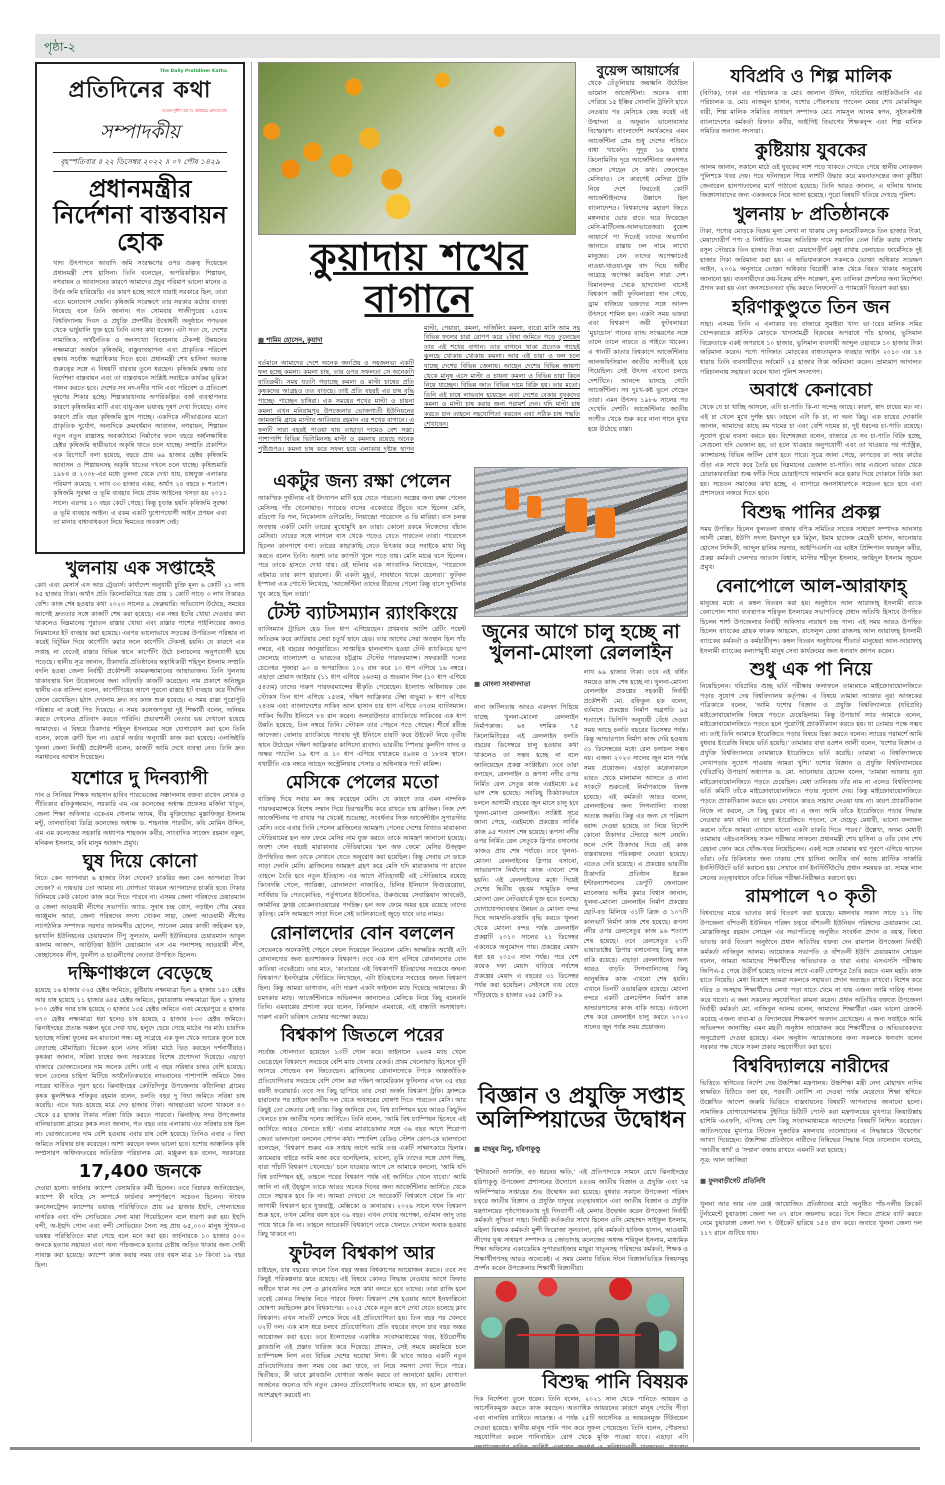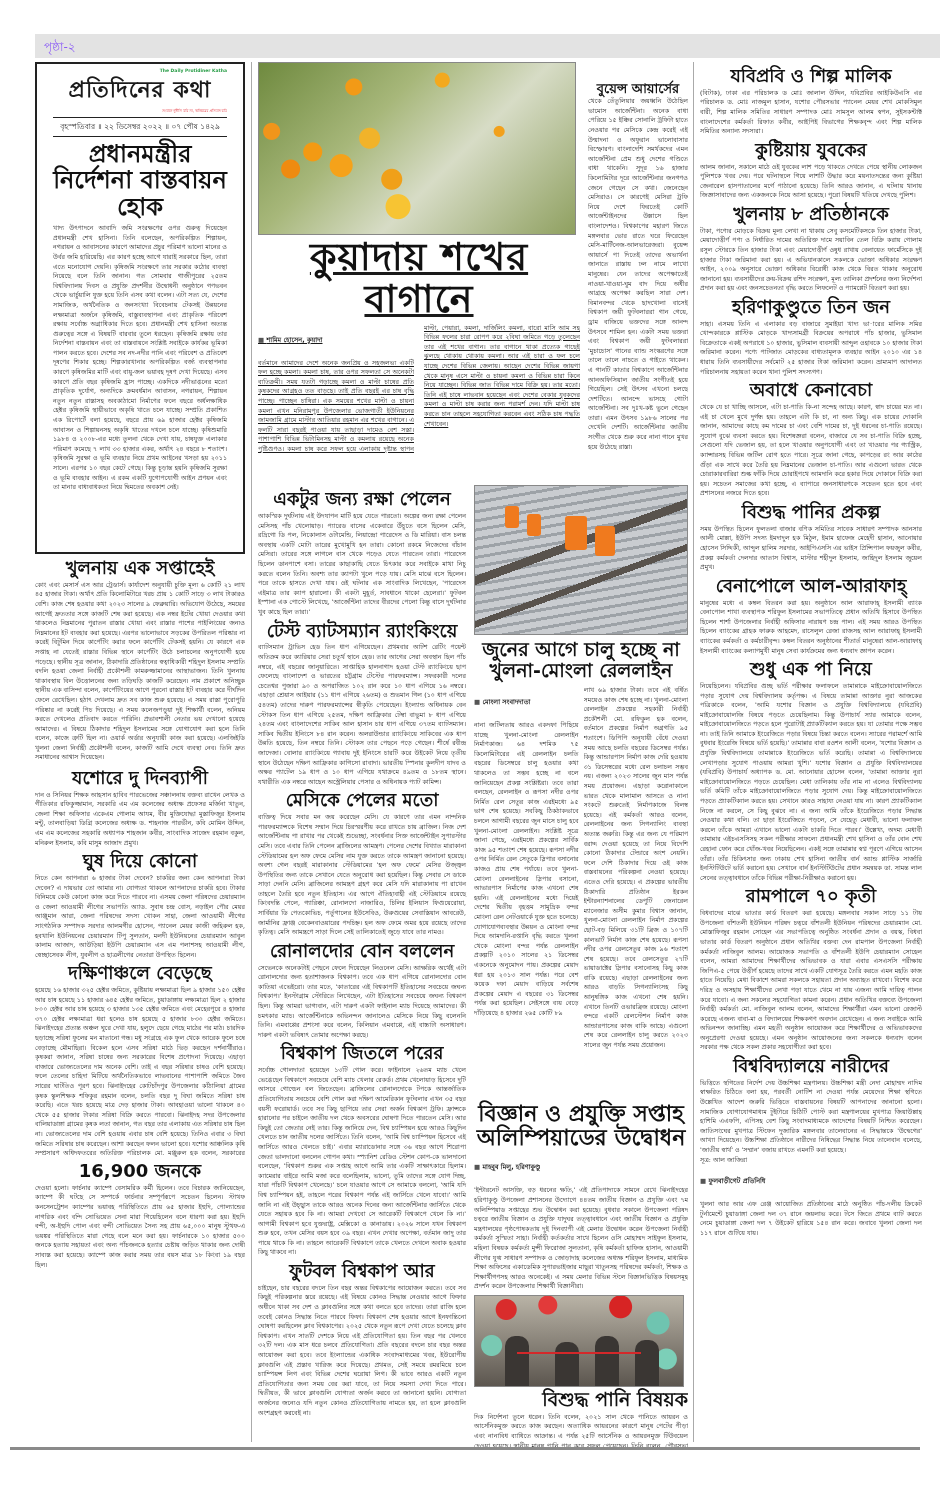--- a/index.html
+++ b/index.html
@@ -4,21 +4,21 @@
 <style>
   * { box-sizing: border-box; margin: 0; padding: 0; }
   html, body { width: 945px; height: 1485px; background: #ffffff; overflow: hidden; }
   body { font-family: "DejaVu Sans", sans-serif; color: #1a1a1a; position: relative; }
 
   .page-band {
     position: absolute; left: 35px; top: 34px; width: 905px; height: 24px;
     background: #e3e3e3;
   }
   .page-number {
-    position: absolute; left: 44px; top: 38px; font-size: 12px; color: #8b5cf6;
+    position: absolute; left: 44px; top: 38px; font-size: 12px; color: #14532d;
   }
 
   .col { position: absolute; overflow: hidden; }
   .col-1 { left: 35px; top: 62px; width: 210px; height: 1385px; }
   .col-2 { left: 258px; top: 62px; width: 430px; height: 1385px; }
   .col-3 { left: 700px; top: 62px; width: 222px; height: 1385px; }
 
   p.body {
     font-size: 6.3px; line-height: 9.6px; text-align: justify; color: #222;
     font-family: "DejaVu Serif", serif;
@@ -37,21 +37,21 @@
   .byline::before { content: "■ "; color: #555; }
 
   
   .editorial-box {
     border: 2px solid #222; padding: 4px 16px 6px; height: 492px; overflow: hidden;
   }
   .masthead-tag { font-size: 4.5px; color: #2a9d48; text-align: right; font-weight: 700; }
   .masthead-title { font-size: 22px; font-weight: 900; text-align: center; letter-spacing: 1px; margin-top: -1px; }
   .masthead-slogan { font-size: 3.5px; color: #e0141e; text-align: right; }
   .section-title { font-family: "DejaVu Serif", serif; font-style: italic; font-size: 19px; text-align: center; margin: 3px 0 3px; }
-  .dateline { border-top: 1.5px solid #222; border-bottom: 1.5px solid #222; font-size: 7.5px; text-align: center; padding: 3px 0; margin: 3px 0 4px; }
+  .dateline { border-top: 1.5px solid #222; border-bottom: 1.5px solid #222; font-size: 7.5px; text-align: center; padding: 3px 0; margin: 3px 0 4px; font-style: italic; }
 
   
   .photo { position: relative; overflow: hidden; border: 1px solid #888; }
   .photo-orchard {
     width: 318px; height: 173px;
     background:
       radial-gradient(circle at 17% 52%, #f39a13 0 9px, transparent 10px),
       radial-gradient(circle at 26% 60%, #f5a21a 0 11px, transparent 12px),
       radial-gradient(circle at 35% 44%, #f1b32a 0 10px, transparent 11px),
       radial-gradient(circle at 10% 62%, #ef8b10 0 9px, transparent 10px),
@@ -96,20 +96,21 @@
 <body>
 
 <div class="page-band"></div>
 <div class="page-number">পৃষ্ঠা-২</div>
 
 <div class="col col-1">
   <div class="editorial-box">
     <div class="masthead-tag">The Daily Protidiner Katha</div>
     <div class="masthead-title">প্রতিদিনের কথা</div>
     <div class="masthead-slogan">সংবাদে দুর্নীতি করি না, অনিয়মের প্রতিবাদ করি</div>
+    <div class="section-title">সম্পাদকীয়</div>
     <div class="dateline">বৃহস্পতিবার ॥ ২২ ডিসেম্বর ২০২২ ॥ ০৭ পৌষ ১৪২৯</div>
     <h2 class="hl hl-lg">প্রধানমন্ত্রীর নির্দেশনা বাস্তবায়ন হোক</h2>
     <p class="body" style="margin-top:3px;">খাদ্য উৎপাদনে আবাদি জমি সংরক্ষণের ওপর গুরুত্ব দিয়েছেন প্রধানমন্ত্রী শেখ হাসিনা। তিনি বলেছেন, অপরিকল্পিত শিল্পায়ন, নগরায়ন ও আবাসনের কারণে আমাদের প্রচুর পরিমাণ ভালো মানের ও উর্বর জমি হারিয়েছি। এর কারণ হচ্ছে আগে যারাই সরকারে ছিল, তারা এতে মনোযোগ দেয়নি। কৃষিজমি সংরক্ষণে তার সরকার কঠোর ব্যবস্থা নিয়েছে বলে তিনি জানান। গত সোমবার গাজীপুরের ২৫তম বিশ্ববিদ্যালয় দিবস ও প্রযুক্তি প্রদর্শনীর উদ্বোধনী অনুষ্ঠানে গণভবন থেকে ভার্চুয়ালি যুক্ত হয়ে তিনি এসব কথা বলেন। এটা সত্য যে, দেশের সামাজিক, অর্থনৈতিক ও জনসংখ্যা বিবেচনায় টেকসই উন্নয়নের লক্ষ্যমাত্রা অর্জনে কৃষিজমি, বাস্তুব্যবস্থাপনা এবং প্রাকৃতিক পরিবেশ রক্ষায় সর্বোচ্চ অগ্রাধিকার দিতে হবে। প্রধানমন্ত্রী শেখ হাসিনা অত্যন্ত গুরুত্বের সঙ্গে এ বিষয়টি বারবার তুলে ধরছেন। কৃষিজমি রক্ষায় তার নির্দেশনা বাস্তবায়ন এবং তা বাস্তবায়নে সংশ্লিষ্ট সবাইকে কার্যকর ভূমিকা পালন করতে হবে। দেশের সব নদ-নদীর পানি এবং পরিবেশ ও প্রতিবেশ দূষণের শিকার হচ্ছে। শিল্পকারখানার অপরিকল্পিত বর্জ্য ব্যবস্থাপনার কারণে কৃষিজমির মাটি এবং বায়ু-জল ভয়াবহ দূষণ দেখা দিয়েছে। এসব কারণে প্রতি বছর কৃষিজমি হ্রাস পাচ্ছে। একদিকে নদীভাঙনের মতো প্রাকৃতিক দুর্যোগ, অন্যদিকে ক্রমবর্ধমান আবাসন, নগরায়ন, শিল্পায়ন নতুন নতুন রাস্তাসহ অবকাঠামো নির্মাণের ফলে বছরে অর্ধলক্ষাধিক হেক্টর কৃষিজমি স্থায়ীভাবে অকৃষি খাতে চলে যাচ্ছে। সম্প্রতি প্রকাশিত এক রিপোর্টে বলা হয়েছে, বছরে প্রায় ৬৯ হাজার হেক্টর কৃষিজমি আবাসন ও শিল্পায়নসহ অকৃষি খাতের দখলে চলে যাচ্ছে। কৃষিশুমারি ১৯৮৪ ও ২০০৮-এর মধ্যে তুলনা থেকে দেখা যায়, চাষযুক্ত এলাকার পরিমাণ কমেছে ৭ লাখ ৩৩ হাজার একর, অর্থাৎ ২৪ বছরে ৮ শতাংশ। কৃষিজমি সুরক্ষা ও ভূমি ব্যবহার নিয়ে প্রথম আইনের খসড়া হয় ২০১১ সালে। এরপর ১০ বছর কেটে গেছে। কিন্তু চূড়ান্ত হয়নি কৃষিজমি সুরক্ষা ও ভূমি ব্যবহার আইন। এ রকম একটি যুগোপযোগী আইন প্রণয়ন এবং তা মানার বাধ্যবাধকতা নিয়ে দ্বিমতের অবকাশ নেই।</p>
   </div>
 
   <div>
     <h2 class="hl hl-md">খুলনায় এক সপ্তাহেই</h2>
     <p class="body" style="height:184px;overflow:hidden;">কোং এবং মেসার্স এস আর ট্রেডার্স। কার্যাদেশ অনুযায়ী চুক্তি মূল্য ৬ কোটি ২১ লাখ ৪৫ হাজার টাকা। অর্থাৎ প্রতি কিলোমিটারে খরচ প্রায় ১ কোটি সাড়ে ৩ লাখ টাকারও বেশি। কাজ শেষ হওয়ার কথা ২০২৩ সালের ৯ ফেব্রুয়ারি। অভিযোগ উঠেছে, সময়ের আগেই দ্রুততার সঙ্গে কাজটি শেষ করা হয়েছে। এক নম্বর ইটের খোয়া দেওয়ার কথা থাকলেও নিম্নমানের পুরাতন রাস্তার খোয়া এবং রাস্তার পাশের পাইলিংয়ের জন্যও নিম্নমানের ইট ব্যবহার করা হয়েছে। এরপর ভালোভাবে সড়কের উপরিতল পরিষ্কার না করেই বিটুমিন দিয়ে কার্পেটিং করার ফলে কার্পেটিং টেকসই হয়নি। যে কারণে এক সপ্তাহ না যেতেই রাস্তার বিভিন্ন স্থানে কার্পেটিং উঠে চলাচলের অনুপযোগী হয়ে পড়েছে। স্থানীয় সূত্র জানান, ঠিকাদারি প্রতিষ্ঠানের স্বত্বাধিকারী শহিদুল ইসলাম সম্প্রতি বদলি হওয়া জেলা নির্বাহী প্রকৌশলী কামরুজ্জামানের আস্থাভাজন। তিনি খুলনায় থাকাবস্থায় বিল উত্তোলনের জন্য তড়িঘড়ি কাজটি করেছেন। নাম প্রকাশে অনিচ্ছুক স্থানীয় এক বাসিন্দা বলেন, কার্পেটিংয়ের আগে পুরনো রাস্তার ইট ব্যবহার করে দীর্ঘদিন ফেলে রেখেছিল। হঠাৎ দেখলাম দ্রুত সব কাজ শুরু হয়েছে। এ সময় রাস্তা পুরোপুরি পরিষ্কার না করেই পিচ দিয়েছে। এ সময় কলেজপড়ুয়া দুই শিক্ষার্থী বলেন, অনিয়ম করতে দেখলেও প্রতিবাদ করতে পারিনি। প্রভাবশালী নেতার ভয় দেখানো হয়েছে আমাদের। এ বিষয়ে ঠিকাদার শহিদুল ইসলামের সঙ্গে যোগাযোগ করা হলে তিনি বলেন, কাজে ত্রুটি ছিল না। ওয়ার্ক অর্ডার অনুযায়ী কাজ করা হয়েছে। এলজিইডি খুলনা জেলা নির্বাহী প্রকৌশলী বলেন, কাজটি আমি দেখে ব্যবস্থা নেব। তিনি দ্রুত সমাধানের আশ্বাস দিয়েছেন।</p>
   </div>
   <div>
@@ -118,21 +119,21 @@
   </div>
   <div>
     <h2 class="hl hl-md">ঘুষ দিয়ে কোনো</h2>
     <p class="body">নিতে কেন আপনারা ৬ হাজার টাকা দেবেন? চাকরির জন্য কেন আপনারা টাকা দেবেন? এ দায়ভার তো আমার না। যোগ্যতা থাকলে আপনাদের চাকরি হবে। টাকার বিনিময়ে কেউ কোনো কাজ করে দিতে পারবে না। এসময় জেলা পরিষদের চেয়ারম্যান ও জেলা আওয়ামী লীগের সভাপতি অ্যাড. সুবাষ চন্দ্র বোস, নড়াইল পৌর মেয়র আঞ্জুমান আরা, জেলা পরিষদের সদস্য খোকন সাহা, জেলা আওয়ামী লীগের সাংগঠনিক সম্পাদক সরদার আলমগীর হোসেন, প্যানেল মেয়র কাজী জহিরুল হক, হবখালি ইউনিয়নের চেয়ারম্যান টিপু সুলতান, মলদী ইউনিয়নের চেয়ারম্যান আবুল কালাম আজাদ, আউড়িয়া ইউপি চেয়ারম্যান এস এম পলাশসহ আওয়ামী লীগ, স্বেচ্ছাসেবক লীগ, যুবলীগ ও ছাত্রলীগের নেতারা উপস্থিত ছিলেন।</p>
   </div>
   <div>
     <h2 class="hl hl-md">দক্ষিণাঞ্চলে বেড়েছে</h2>
     <p class="body" style="height:172px;overflow:hidden;">হয়েছে ১৬ হাজার ৩২৫ হেক্টর জমিতে, কুষ্টিয়ায় লক্ষ্যমাত্রা ছিল ৯ হাজার ১৫০ হেক্টর আর চাষ হয়েছে ১১ হাজার ৬৪৫ হেক্টর জমিতে, চুয়াডাঙ্গায় লক্ষ্যমাত্রা ছিল ২ হাজার ৮০০ হেক্টর আর চাষ হয়েছে ৩ হাজার ১৩৫ হেক্টর জমিতে এবং মেহেরপুরে ৪ হাজার ৩৭০ হেক্টর লক্ষ্যমাত্রা ধরা হলেও চাষ হয়েছে ৫ হাজার ৮৩০ হেক্টর জমিতে। ঝিনাইদহের প্রত্যন্ত অঞ্চল ঘুরে দেখা যায়, হলুদে ছেয়ে গেছে মাঠের পর মাঠ। চারদিক ছড়াচ্ছে সরিষা ফুলের মন মাতানো গন্ধ। মধু সংগ্রহে এক ফুল থেকে আরেক ফুলে চষে বেড়াচ্ছে মৌমাছিরা। বিকেল হলে এসব সরিষা মাঠে ভিড় করছেন দর্শনার্থীরাও। কৃষকরা জানান, সরিষা চাষের জন্য সরকারের বিশেষ প্রণোদনা দিয়েছে। এছাড়া বাজারে ভোজ্যতেলের দাম অনেক বেশি। তাই এ বছর সরিষার চাষও বেশি হয়েছে। ফলে তেলের চাহিদা মিটিয়ে অর্থনৈতিকভাবে লাভবানের পাশাপাশি জমিতে জৈব সারের ঘাটতিও পূরণ হবে। ঝিনাইদহের কোটচাঁদপুর উপজেলার কাঁঠালিয়া গ্রামের কৃষক স্কুলশিক্ষক শফিকুর রহমান বলেন, চলতি বছর দু বিঘা জমিতে সরিষা চাষ করেছি। এতে খরচ হয়েছে মাত্র দেড় হাজার টাকা। আবহাওয়া ভালো থাকলে ৪০ থেকে ৫৫ হাজার টাকার সরিষা বিক্রি করতে পারবো। ঝিনাইদহ সদর উপজেলার বালিয়াডাঙ্গা গ্রামের কৃষক লতা জানান, গত বছর তার এলাকায় এত সরিষার চাষ ছিল না। ভোজ্যতেলের দাম বেশি হওয়ায় এবার চাষ বেশি হয়েছে। তিনিও এবার ৩ বিঘা জমিতে সরিষার চাষ করেছেন। আশা করছেন ফলন ভালো হবে। যশোর আঞ্চলিক কৃষি সম্প্রসারণ অধিদফতরের অতিরিক্ত পরিচালক মো. মঞ্জুরুল হক বলেন, সরকারের লক্ষ্য আগামী তিন বছরে ৪০ শতাংশ সরিষার চাষ বাড়ানো।</p>
   </div>
   <div>
-    <h2 class="hl hl-md">16,900 জনকে</h2>
+    <h2 class="hl hl-md">17,400 জনকে</h2>
     <p class="body">দেওয়া হলো। ফার্চনার ক্যাম্পে বেসামরিক কর্মী ছিলেন। তবে বিচারক জানিয়েছেন, ক্যাম্পে কী ঘটছে সে সম্পর্কে ফার্চনার সম্পূর্ণরূপে সচেতন ছিলেন। স্টাথফ কনসেনট্রেশন ক্যাম্পের ভয়াবহ পরিস্থিতিতে প্রায় ৬৫ হাজার ইহুদি, পোল্যান্ডের নাগরিক এবং বন্দি সোভিয়েত সেনা মারা গিয়েছিলেন বলে ধারণা করা হয়। ইহুদি বন্দী, অ-ইহুদি পোল এবং বন্দী সোভিয়েত সৈন্য সহ প্রায় ৬৫,০০০ মানুষ স্টুথফ-এ ভয়ঙ্কর পরিস্থিতিতে মারা গেছে বলে মনে করা হয়। ফার্চনারকে ১০ হাজার ৫০০ জনকে হত্যায় সহায়তা এবং অন্য পাঁচজনকে হত্যার চেষ্টায় জড়িত থাকার জন্য দোষী সাব্যস্ত করা হয়েছে। ক্যাম্পে কাজ করার সময় তার বয়স মাত্র ১৮ কিংবা ১৯ বছর ছিল।</p>
   </div>
 </div>
 
 <div class="vrule" style="left:251px;top:62px;height:1380px;"></div>
 
 <div class="col col-2">
   <div style="display:flex;gap:8px;">
     <div style="width:322px;text-decoration:underline;">
       <div class="photo photo-orchard"></div>
@@ -143,21 +144,21 @@
         <div>
           <div class="byline">শামিম হোসেন, কুয়াদা</div>
           <p class="body" style="height:96px;overflow:hidden;">বর্তমানে আমাদের দেশে অনেক জনপ্রিয় ও সহজলভ্য একটি ফল হচ্ছে কমলা। কমলা চাষ, তার ওপর সফলতা সে অনেকটা ব্যতিক্রমী। সময় যতটা গড়াচ্ছে কমলা ও মাল্টা চাষের প্রতি কৃষকদের আগ্রহও তত বাড়ছে। তাই প্রতি বছরই এর চাষ বৃদ্ধি পাচ্ছে। পাচ্ছেন চাষিরা। এক সময়ের শখের মাল্টা ও চায়না কমলা এখন মনিরামপুর উপজেলার ভোজগাতী ইউনিয়নের জামজামি গ্রামে মাস্টার আতিয়ার রহমান এর শখের বাগানে। এ ফলটি সারা বছরই পাওয়া যায় তাছাড়া দামেও বেশ সস্তা। পাশাপাশি বিভিন্ন ভিটামিনসহ মাল্টা ও কমলায় রয়েছে অনেক পুষ্টিগুণও। কমলা চাষ করে সফল হয়ে এলাকায় দৃষ্টান্ত স্থাপন করেছেন তিনি। নিজের জমিতে বিভিন্ন জাতের</p>
         </div>
         <div>
           <p class="body" style="height:106px;overflow:hidden;">মাল্টা, পেয়ারা, কমলা, দার্জিলিং কমলা, বারো মাসি আম সহ বিভিন্ন ফলের চারা রোপণ করে ২বিঘা জমিতে গড়ে তুলেছেন তার এই শখের বাগান। তার বাগানে থাকা প্রত্যেক গাছেই ঝুলছে থোকায় থোকায় কমলা। আর এই চারা ও ফল চলে যাচ্ছে দেশের বিভিন্ন জেলায়। আছেন দেশের বিভিন্ন জায়গা থেকে মানুষ এসে মাল্টা ও চায়না কমলা ও বিভিন্ন চারা কিনে নিয়ে যাচ্ছেন। বিভিন্ন জাত বিভিন্ন দামে বিক্রি হয়। তার মতো। তিনি এই চাষে লাভবান হয়েছেন এবং দেশের বেকার যুবকদের কমলা ও মাল্টা চাষ করার জন্য পরামর্শ দেন। যদি মাল্টা চাষ করতে চান তাহলে সহযোগিতা করবেন এবং সঠিক চাষ পদ্ধতি শেখাবেন।</p>
         </div>
       </div>
     </div>
     <div style="width:100px;">
-      <h2 class="hl" style="font-size:13px;margin-top:20px;">বুয়েন্স আয়ার্সের</h2>
+      <h2 class="hl" style="font-size:13px;margin-top:2px;">বুয়েন্স আয়ার্সের</h2>
       <p class="body" style="height:385px;overflow:hidden;">থেকে তেঁতুলিয়ার জয়ধ্বনি উঠেছিল ভামোস আর্জেন্টিনা। অনেক বাধা পেরিয়ে ১৫ ইঞ্চির সোনালি ট্রফিটা হাতে নেওয়ার পর মেসিকে কেন্দ্র করেই এই উন্মাদনা ও অফুরান ভালোবাসার বিস্ফোরণ। বাংলাদেশি সমর্থকদের এমন আর্জেন্টিনা প্রেম শুধু দেশের গণ্ডিতে বাধা থাকেনি। সুদূর ১৬ হাজার কিলোমিটার দূরে আর্জেন্টিনার জনগণও জেনে গেছেন সে কথা। জেনেছেন মেসিরাও। সে কারণেই মেসিরা ট্রফি নিয়ে দেশে ফিরতেই কোটি আর্জেন্টাইনদের উল্লাসে ছিল বাংলাদেশও। বিশ্বকাপের মহারণ জিতে মঙ্গলবার ভোর রাতে ঘরে ফিরেছেন মেসি-মার্টিনেজ-আলভারেজরা। বুয়েন্স আয়ার্সে পা দিতেই তাদের অভ্যর্থনা জানাতে রাস্তায় ঢল নামে লাখো মানুষের। যেন তাদের অপেক্ষাতেই নাওয়া-খাওয়া-ঘুম বাদ দিয়ে অধীর আগ্রহে অপেক্ষা করছিল সারা দেশ। বিমানবন্দর থেকে ছাদখোলা বাসেই বিশ্বকাপ জয়ী ফুটবলাররা গান গেয়ে, ড্রাম বাজিয়ে ভক্তদের সঙ্গে আনন্দ উৎসবে শামিল হন। একটা সময় ভক্তরা এবং বিশ্বকাপ জয়ী ফুটবলাররা 'মুচাচোস' গানের ব্যান্ড সংস্করণের সঙ্গে তালে তালে নাচতে ও গাইতে থাকেন। এ গানটি কাতার বিশ্বকাপে আর্জেন্টিনার আনঅফিসিয়াল জাতীয় সংগীতই হয়ে গিয়েছিল। সেই উৎসব এখনো চলছে দেশটিতে। আনন্দে ভাসছে গোটা আর্জেন্টিনা। সব দুঃখ-কষ্ট ভুলে গেছেন তারা। এমন উৎসব ১৯৮৬ সালের পর দেখেনি দেশটি। আর্জেন্টিনার জাতীয় সংগীত থেকে শুরু করে নানা গানে মুখর হয়ে উঠেছে রাস্তা।</p>
     </div>
   </div>
 
   <div style="display:flex;gap:8px;margin-top:4px;">
     <div style="width:208px;">
       <div>
         <h2 class="hl hl-md">একটুর জন্য রক্ষা পেলেন</h2>
         <p class="body">আকস্মিক দুর্ঘটনায় এই উদযাপন মাটি হয়ে যেতে পারতো। অল্পের জন্য রক্ষা পেলেন মেসিসহ পাঁচ খেলোয়াড়। প্যারেড বাসের একেবারে উঁচুতে বসে ছিলেন মেসি, রদ্রিগো ডি পল, নিকোলাস ওটামেন্ডি, লিয়ান্দ্রো পারেদেস ও ডি মারিয়া। বাস চলন্ত অবস্থায় একটি মোটা তারের মুখোমুখি হন তারা। কোনো রকমে নিজেদের বাঁচান মেসিরা। তারের সঙ্গে লাগলে বাস থেকে পড়েও যেতে পারতেন তারা। পারেদেস ছিলেন ডানপাশে বসা। তারের কাছাকাছি যেতে চিৎকার করে সবাইকে মাথা নিচু করতে বলেন তিনি। অবশ্য তার ক্যাপটা খুলে পড়ে যায়। মেসি মাঝে বসে ছিলেন। পরে তাকে হাসতে দেখা যায়। ওই ঘটনার এক সাংবাদিক লিখেছেন, 'পারেদেস এইমাত্র তার ক্যাপ হারালো। কী একটা মুহূর্ত, সাবধানে থাকো ছেলেরা।' ফুটবল ইস্পানা এক পোস্টে লিখেছে, 'আর্জেন্টিনা তাদের বীরদের পেলো কিন্তু বাসে দুর্ঘটনার খুব কাছে ছিল তারা।'</p>
       </div>

